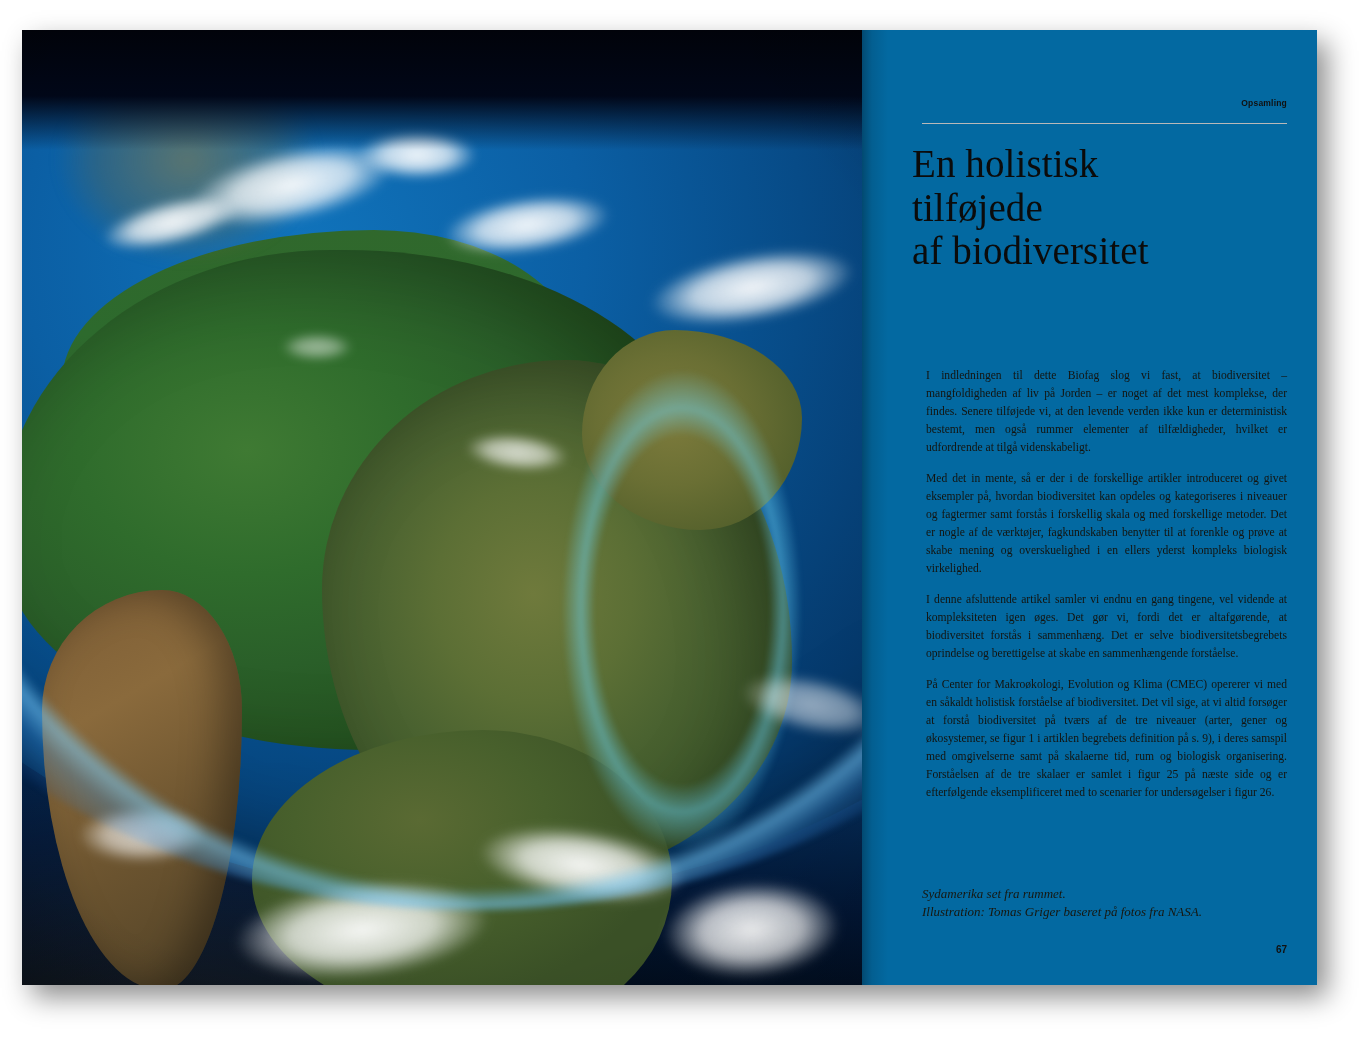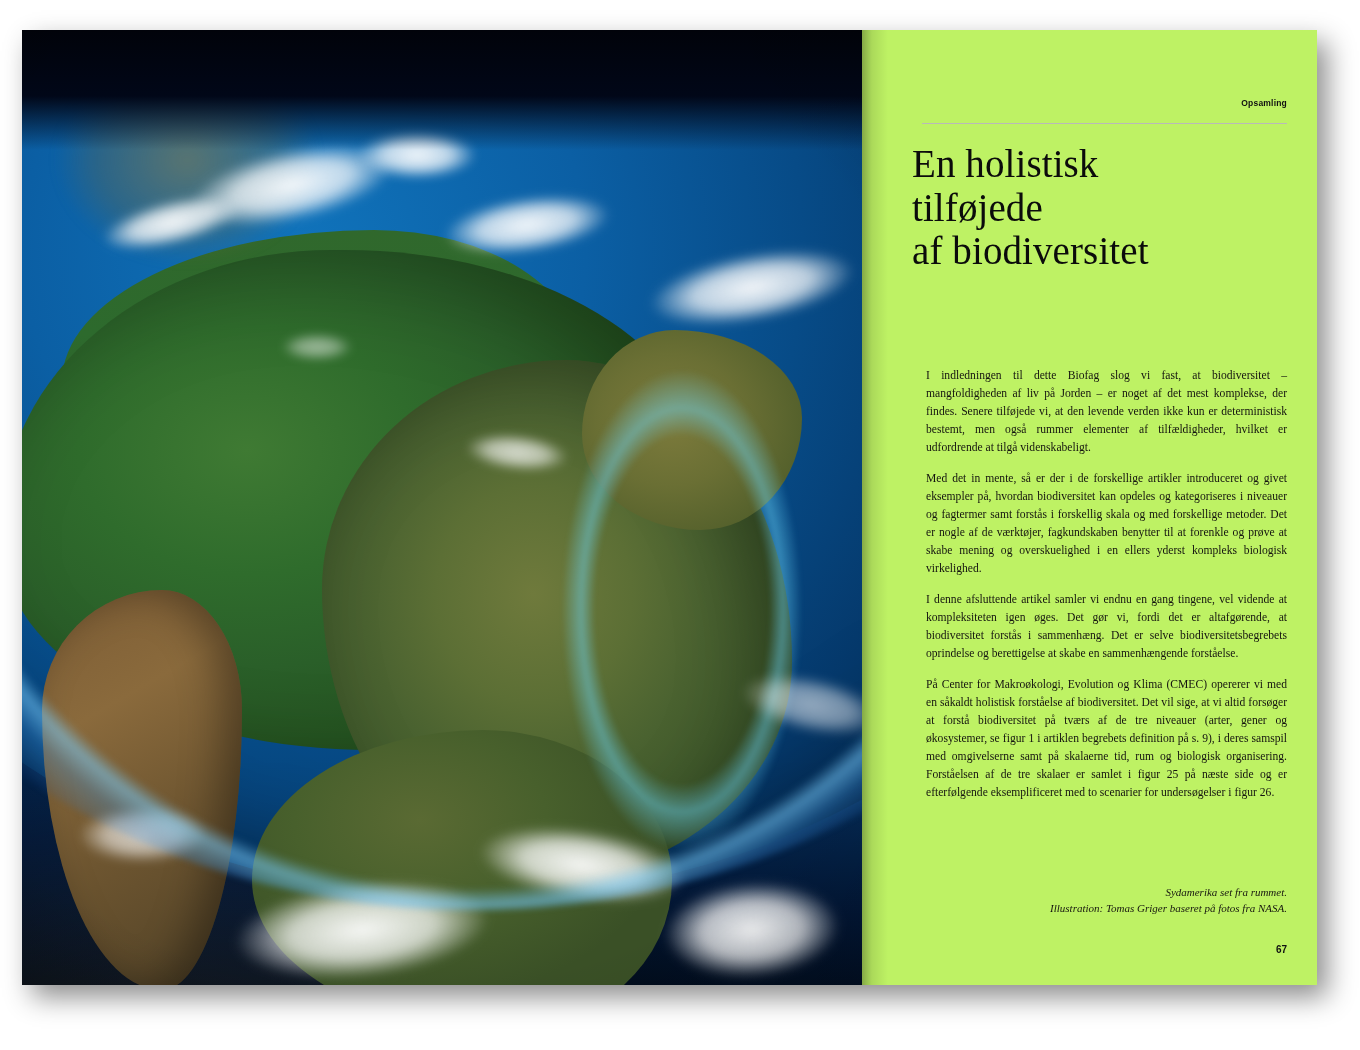--- a/index.html
+++ b/index.html
@@ -171,21 +171,21 @@
     pointer-events: none;
   }
 
   
   .page-right {
     position: absolute;
     left: 840px;
     top: 0;
     width: 455px;
     height: 955px;
-    background: #bef264;
+    background: #0369a1;
   }
 
   .gutter-shade {
     position: absolute;
     left: 840px; top: 0;
     width: 26px; height: 955px;
     background: linear-gradient(90deg, rgba(0,0,0,0.30) 0%, rgba(0,0,0,0.10) 38%, rgba(0,0,0,0) 100%);
     pointer-events: none;
   }
 
@@ -248,24 +248,23 @@
   }
   .body-col p { margin: 0 0 13px 4px; }
 
   .caption {
     position: absolute;
     left: 60px;
     right: 30px;
     top: 855px;
     font-family: "Liberation Serif", serif;
     font-style: italic;
-    font-size: 11px;
+    font-size: 13px;
     line-height: 1.42;
     color: #17170f;
-    text-align: right;
   }
 
   .folio {
     position: absolute;
     right: 30px;
     bottom: 30px;
     font-family: "Liberation Sans", sans-serif;
     font-size: 10px;
     font-weight: 700;
     color: #111;

